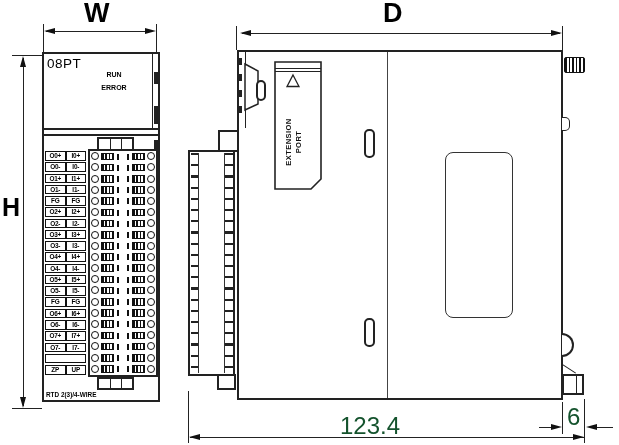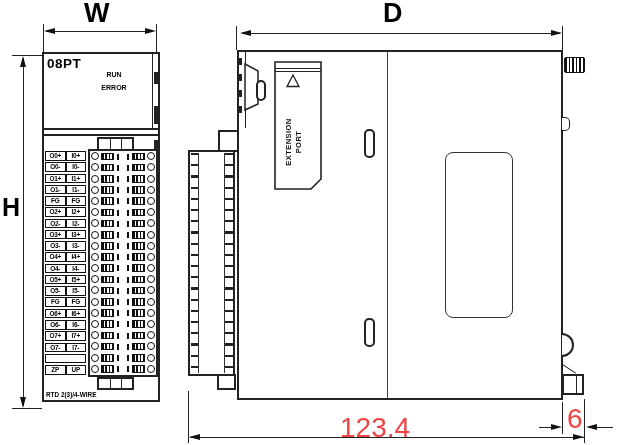--- a/index.html
+++ b/index.html
@@ -13,21 +13,21 @@
   .ln { position:absolute; background:#222; }
   .box { position:absolute; border:2px solid #222; background:#fff; }
   .thinbox { position:absolute; border:1.5px solid #333; background:#fff; }
   
   .ah { position:absolute; width:0; height:0; }
   .ah.left  { border-top:3.5px solid transparent; border-bottom:3.5px solid transparent; border-right:11px solid #111; }
   .ah.right { border-top:3.5px solid transparent; border-bottom:3.5px solid transparent; border-left:11px solid #111; }
   .ah.up    { border-left:3.5px solid transparent; border-right:3.5px solid transparent; border-bottom:11px solid #111; }
   .ah.down  { border-left:3.5px solid transparent; border-right:3.5px solid transparent; border-top:11px solid #111; }
   .dim-letter { position:absolute; font-weight:bold; font-size:27px; color:#000; }
-  .dim-number { position:absolute; font-size:28px; color:#ef4444; }
+  .dim-number { position:absolute; font-size:24px; color:#14532d; }
   
   #terminal-labels { position:absolute; left:45px; top:151px; width:42px; }
   .t-label-row { height:9.55px; margin-bottom:1.72px; display:flex; }
   .t-box {
     width:20.5px; height:9.55px; border:1.2px solid #111; background:#fff;
     font-weight:bold; font-size:6.4px; line-height:7.5px; text-align:center; color:#000;
     letter-spacing:-0.2px;
   }
   .t-box.wide { width:41px; }
   
@@ -68,21 +68,21 @@
 
   <div class="dim-letter" style="left:2px; top:193px; font-size:25px;">H</div>
   <div class="ln" style="left:12px; top:55px; width:30px; height:1px;"></div>
   <div class="ln" style="left:12px; top:408px; width:30px; height:1px;"></div>
   <div class="ln" style="left:22.5px; top:58px; width:1.3px; height:348px;"></div>
   <div class="ah up" style="left:19.5px; top:56px;"></div>
   <div class="ah down" style="left:19.5px; top:397px;"></div>
 
   <div class="box" style="left:42px; top:52px; width:118px; height:350px;"></div>
 
-  <div class="abs" style="left:47px; top:56px; font-weight:bold; font-size:13.5px; letter-spacing:0.5px; color:#000;text-align:right;">08PT</div>
+  <div class="abs" style="left:47px; top:56px; font-weight:normal; font-size:13.5px; letter-spacing:0.5px; color:#000;text-align:right;">08PT</div>
   <div class="abs" style="left:100px; top:71px; width:28px; text-align:center; font-weight:bold; font-size:7px; color:#000;">RUN</div>
   <div class="abs" style="left:98px; top:83.5px; width:32px; text-align:center; font-weight:bold; font-size:7px; color:#000;">ERROR</div>
 
   <div class="ln" style="left:152px; top:54px; width:1.2px; height:74px;"></div>
   <div class="ln" style="left:154px; top:72px; width:3.5px; height:12px;"></div>
   <div class="ln" style="left:154px; top:106px; width:3.5px; height:18px;"></div>
   <div class="ln" style="left:154px; top:140px; width:3.5px; height:20px;"></div>
 
   <div class="abs" style="left:44px; top:128px; width:114px; height:8px; border-top:2px solid #222; border-bottom:2px solid #222;"></div>
 

